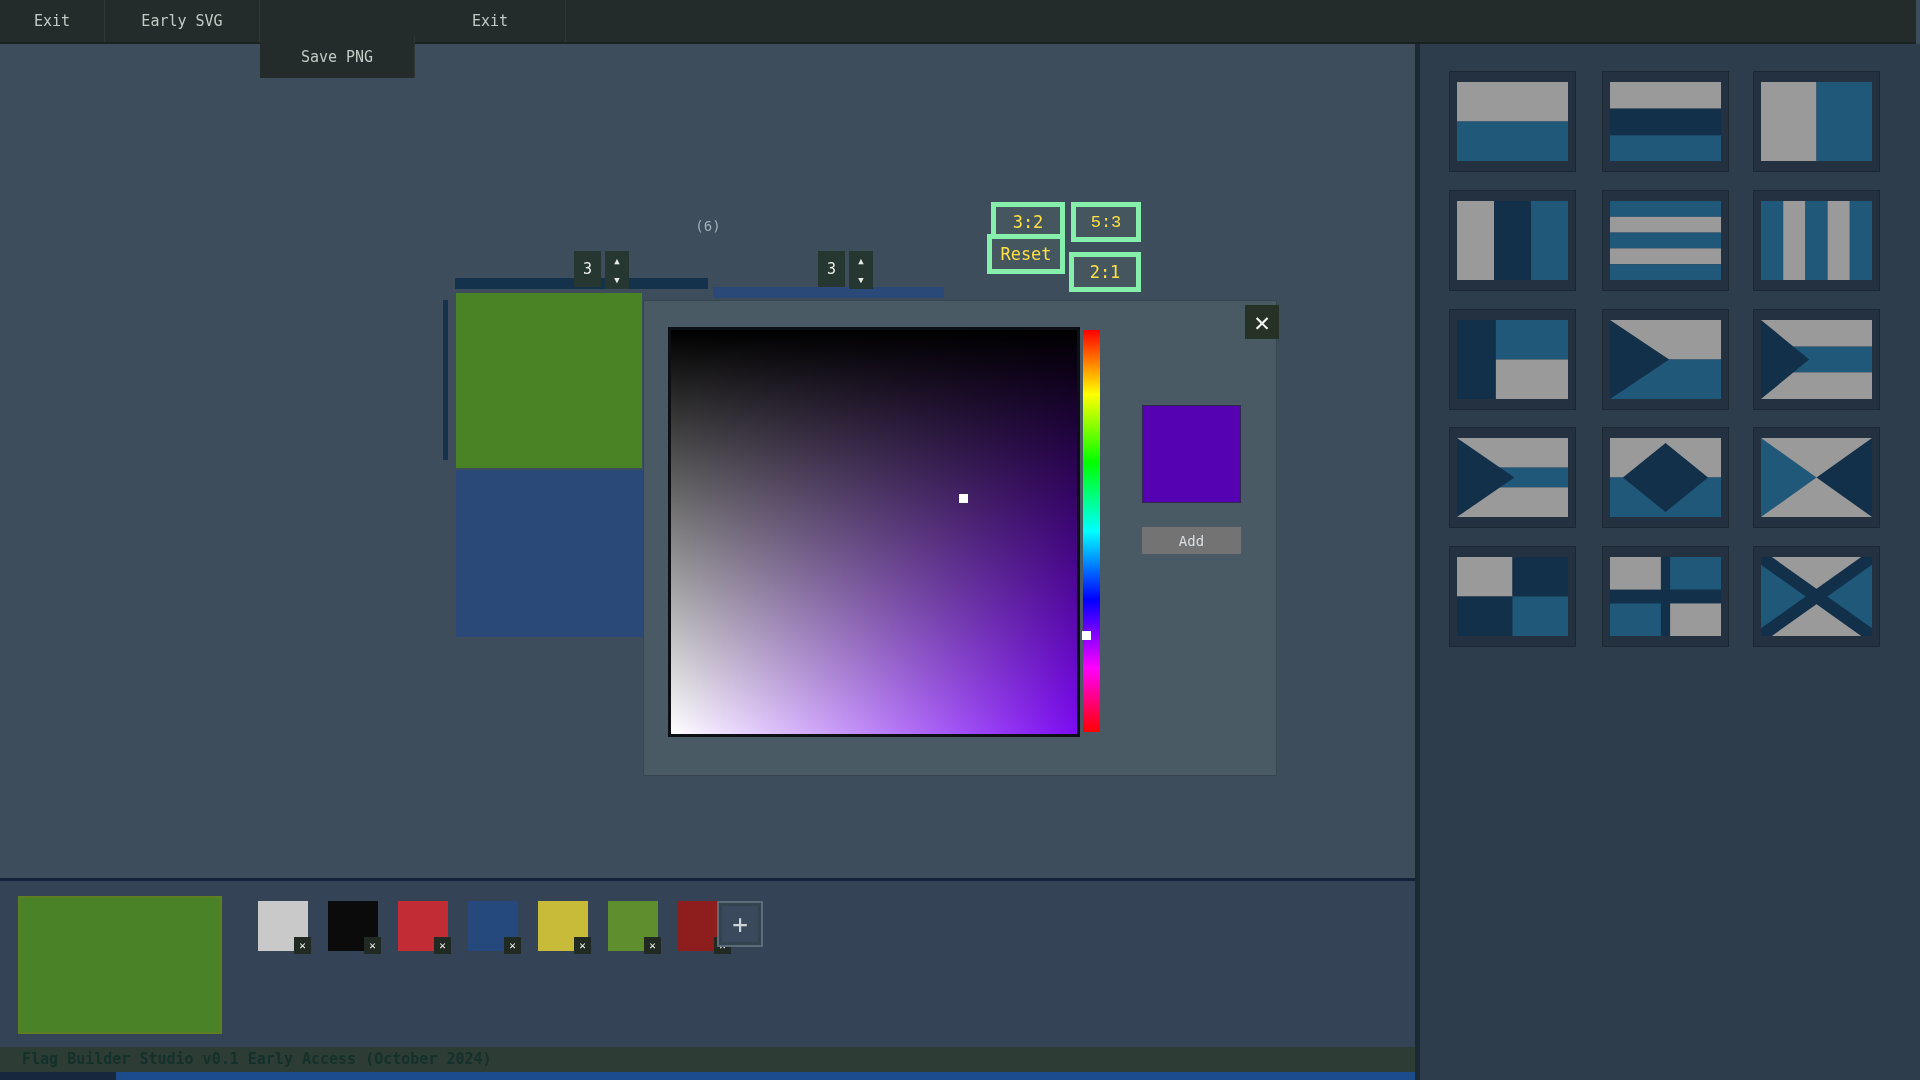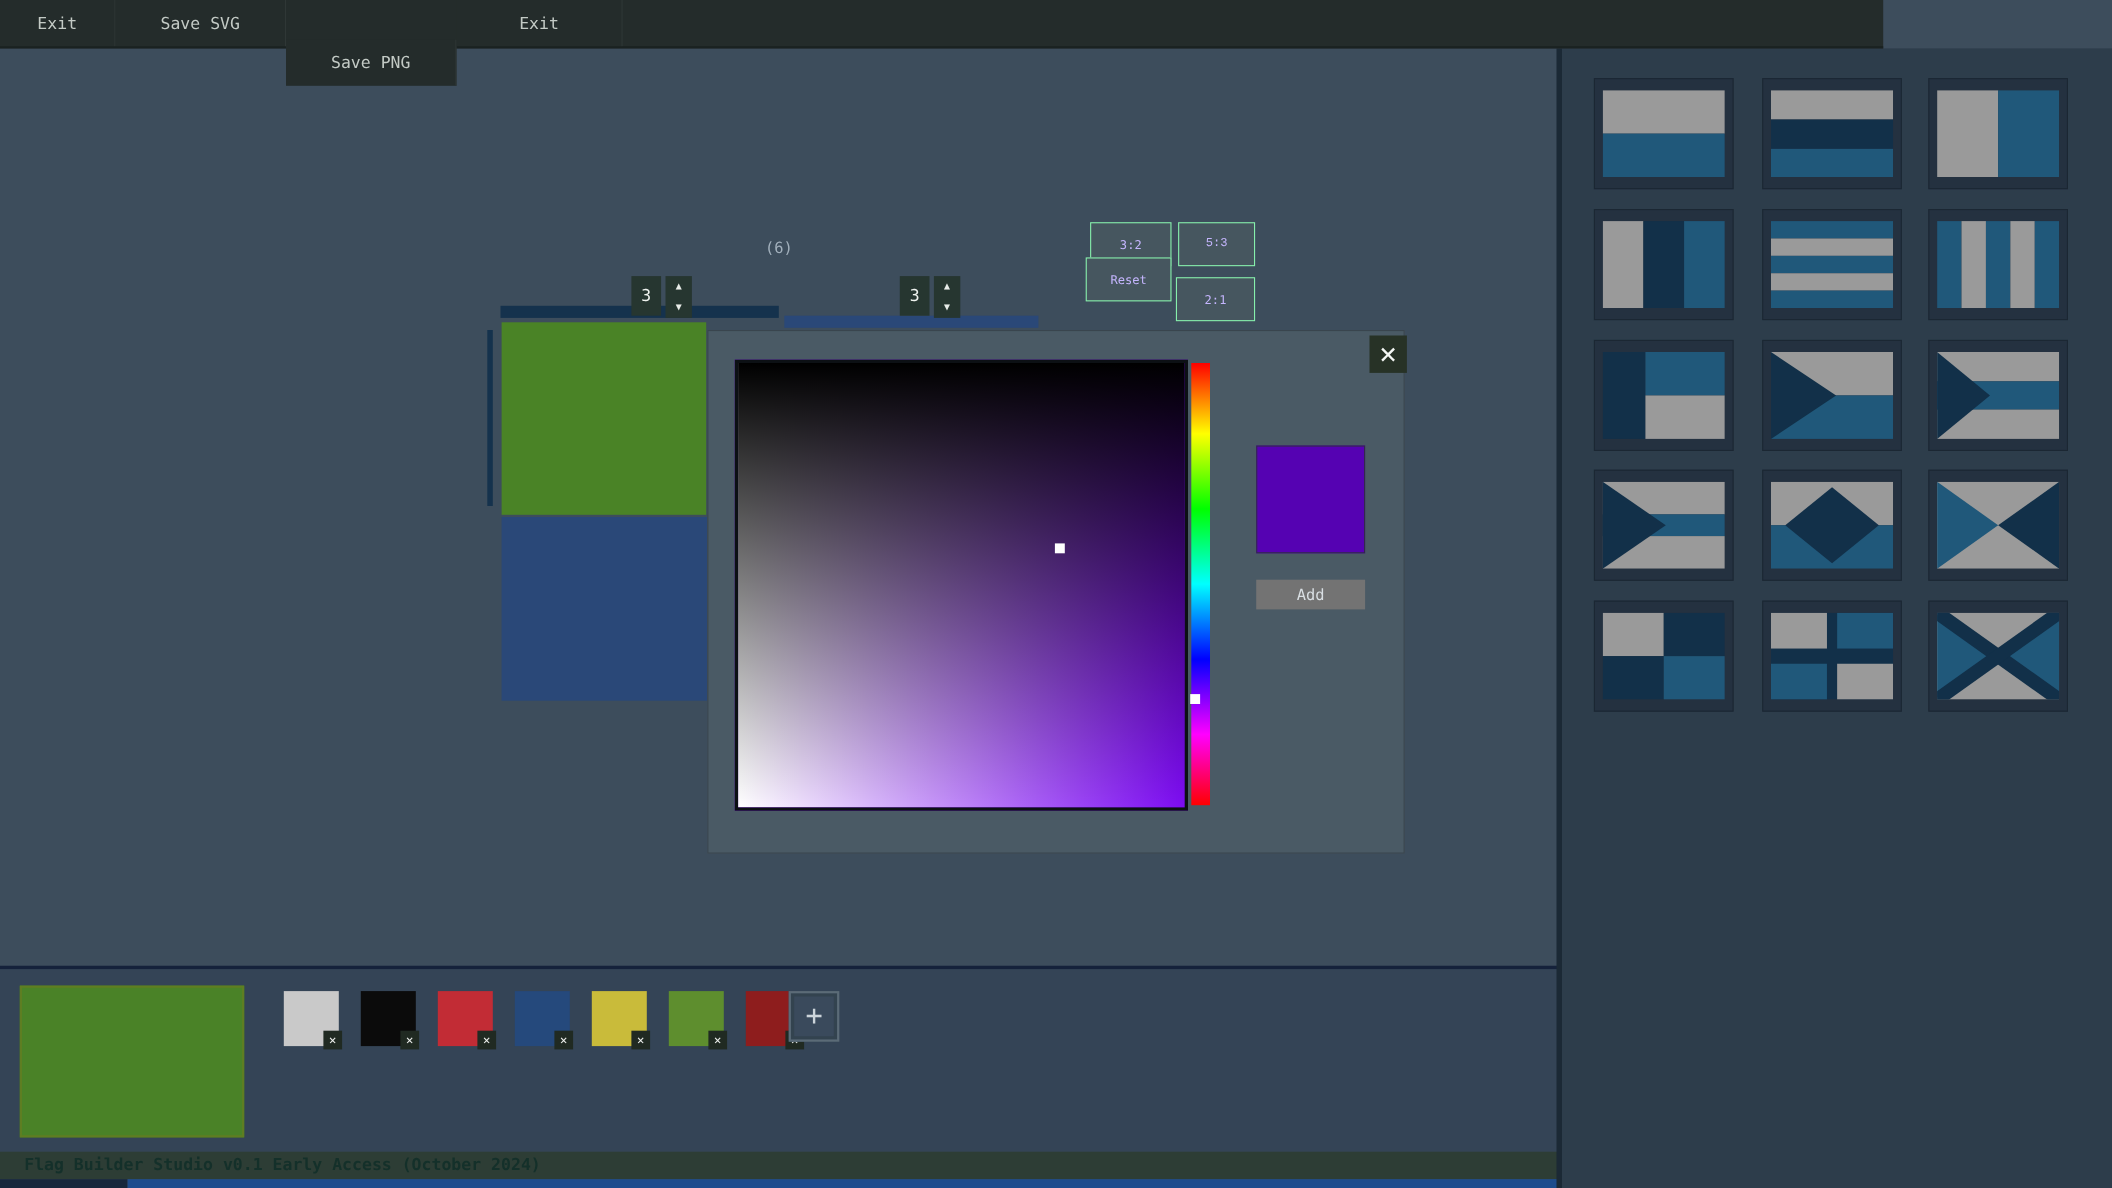--- a/index.html
+++ b/index.html
@@ -1,38 +1,38 @@
 <!DOCTYPE html>
 <html><head>
 <meta charset="utf-8">
 <style>
   html,body { margin:0; padding:0; background:#10161c; }
   #app { position:relative; width:1920px; height:1080px; background:#3d4d5c;
          overflow:hidden; font-family:"DejaVu Sans Mono", monospace; }
 
   
-  .topbar { position:absolute; left:0; top:0; width:1712px; height:44px;
+  .topbar { position:absolute; left:0; top:0; width:1916px; height:44px;
             background:#242c2b; border-bottom:2px solid #1a2221; box-sizing:border-box;
             display:flex; z-index:30; }
   .menu-item { height:100%; display:flex; align-items:center; justify-content:center;
                color:#c3cac5; font-size:15px; border-right:1px solid #2f3736;
                background:#242c2b; }
 
   
   .count-label { position:absolute; left:683px; top:218px; width:50px; text-align:center;
                  color:#a2b0bc; font-size:14px; z-index:5; }
   .spinner { position:absolute; display:flex; align-items:flex-start; z-index:5; }
   .spin-value { width:27px; height:36px; background:#263630; color:#eef2ee; font-size:15px;
                 display:flex; align-items:center; justify-content:center; }
   .spin-arrows { width:24px; height:38px; background:#263630; margin-left:4px;
                  display:flex; flex-direction:column; }
   .spin-arrow { flex:1; display:flex; align-items:center; justify-content:center;
                 color:#e8ece8; font-size:9px; }
-  .ratio-btn { position:absolute; height:40px; background:#46565f; border:1px solid #86efac;
-               box-sizing:border-box; color:#c4b5fd; font-size:11px; display:flex;
+  .ratio-btn { position:absolute; height:40px; background:#46565f; border:5px solid #86efac;
+               box-sizing:border-box; color:#fde047; font-size:17px; display:flex;
                align-items:center; justify-content:center; z-index:5; }
 
   
   .flag-piece { position:absolute; z-index:4; }
 
   
   .dialog { position:absolute; left:643px; top:300px; width:634px; height:476px;
             background:#4a5a65; border:1px solid #39454e; box-sizing:border-box; z-index:20; }
   .sv-square { position:absolute; left:24px; top:26px; width:406px; height:404px;
                border:3px solid #0c1014; }
@@ -83,21 +83,21 @@
   .bottom-strip-dark { position:absolute; left:0; top:1072px; width:116px; height:8px;
                        background:#17273c; z-index:5; }
 </style>
 </head>
 <body>
 
 <div id="app">
 
   <div class="topbar">
       <div class="menu-item" style="width: 104px;">Exit</div>
-      <div class="menu-item" style="width: 154px;">Save SVG</div>
+      <div class="menu-item" style="width: 154px;">Early SVG</div>
       <div class="menu-item" style="width: 154px; margin-top: 36px;">Save PNG</div>
       <div class="menu-item" style="width: 150px;">Exit</div>
     </div>
 
   <div class="count-label">(6)</div>
   <div id="spinners">
       <div class="spinner" style="left: 574px; top: 251px;">
         <div class="spin-value">3</div>
         <div class="spin-arrows">
           <div class="spin-arrow">▲</div>

